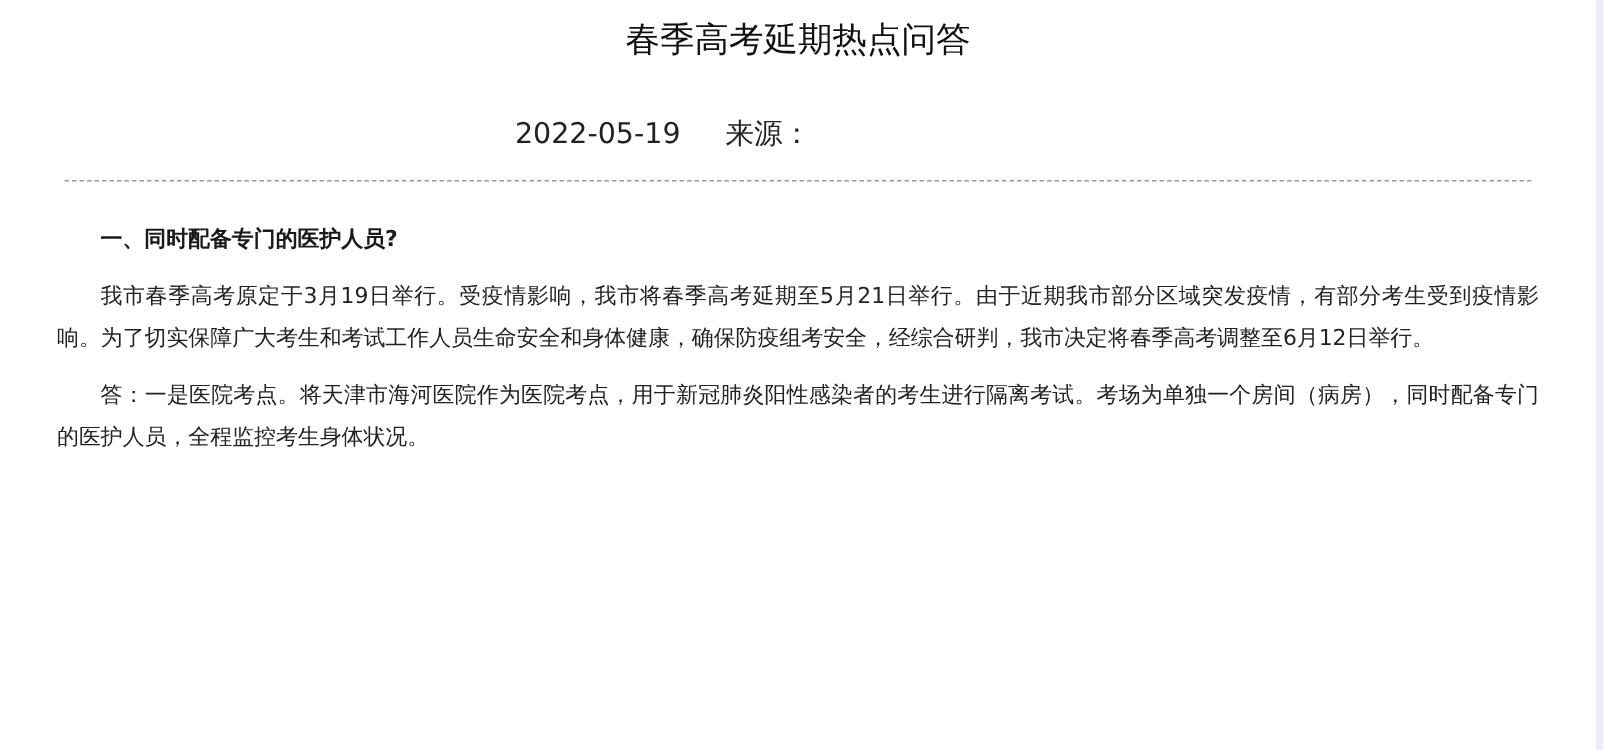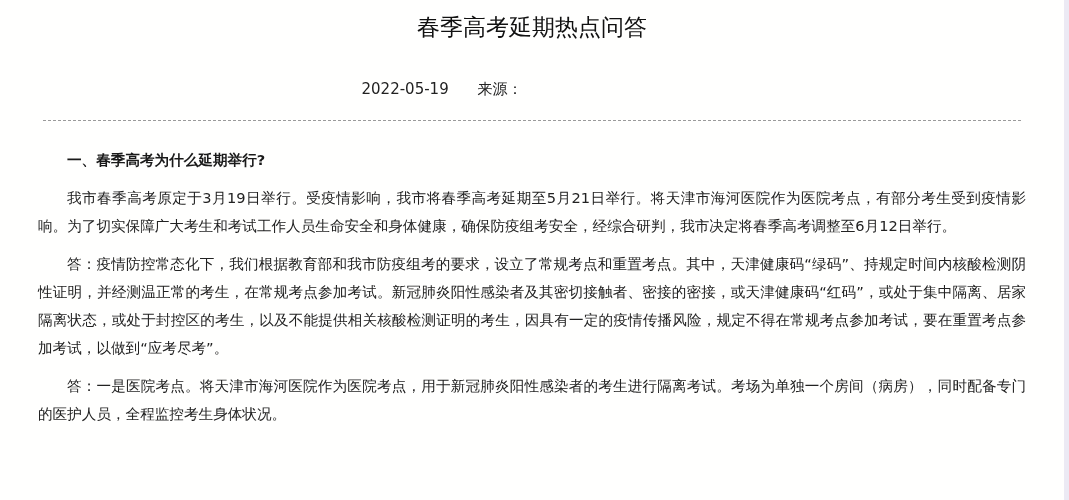--- a/index.html
+++ b/index.html
@@ -38,21 +38,21 @@
       line-height: 34px;
       color: #111111;
       font-weight: normal;
     }
     .meta {
       position: absolute;
       top: 79px;
       left: 0;
       width: 884px;
       text-align: center;
-      font-size: 15px;
+      font-size: 19px;
       line-height: 20px;
       color: #222222;
     }
     .meta .date { margin-right: 24px; }
     .divider {
       position: absolute;
       top: 120px;
       left: 43px;
       width: 978px;
       height: 0;
@@ -86,22 +86,21 @@
   <h1 class="article-title">春季高考延期热点问答</h1>
 
   <div class="meta">
     <span class="date">2022-05-19</span>
     <span class="source">来源：</span>
   </div>
 
   <div class="divider"></div>
 
   <div class="content">
-    <p class="q">一、春季高考为什么延期举行?</p>
-    <p class="a">我市春季高考原定于3月19日举行。受疫情影响，我市将春季高考延期至5月21日举行。将天津市海河医院作为医院考点，有部分考生受到疫情影响。为了切实保障广大考生和考试工作人员生命安全和身体健康，确保防疫组考安全，经综合研判，我市决定将春季高考调整至6月12日举行。</p>
+    <p class="q">一、同时配备专门的医护人员?</p>
+    <p class="a">我市春季高考原定于3月19日举行。受疫情影响，我市将春季高考延期至5月21日举行。由于近期我市部分区域突发疫情，有部分考生受到疫情影响。为了切实保障广大考生和考试工作人员生命安全和身体健康，确保防疫组考安全，经综合研判，我市决定将春季高考调整至6月12日举行。</p>
 
-    <p class="a">答：疫情防控常态化下，我们根据教育部和我市防疫组考的要求，设立了常规考点和重置考点。其中，天津健康码“绿码”、持规定时间内核酸检测阴性证明，并经测温正常的考生，在常规考点参加考试。新冠肺炎阳性感染者及其密切接触者、密接的密接，或天津健康码“红码”，或处于集中隔离、居家隔离状态，或处于封控区的考生，以及不能提供相关核酸检测证明的考生，因具有一定的疫情传播风险，规定不得在常规考点参加考试，要在重置考点参加考试，以做到“应考尽考”。</p>
 
     <p class="a">答：一是医院考点。将天津市海河医院作为医院考点，用于新冠肺炎阳性感染者的考生进行隔离考试。考场为单独一个房间（病房），同时配备专门的医护人员，全程监控考生身体状况。</p>
   </div>
 </div>
 
 <div class="right-edge"></div>
 
 </body></html>

